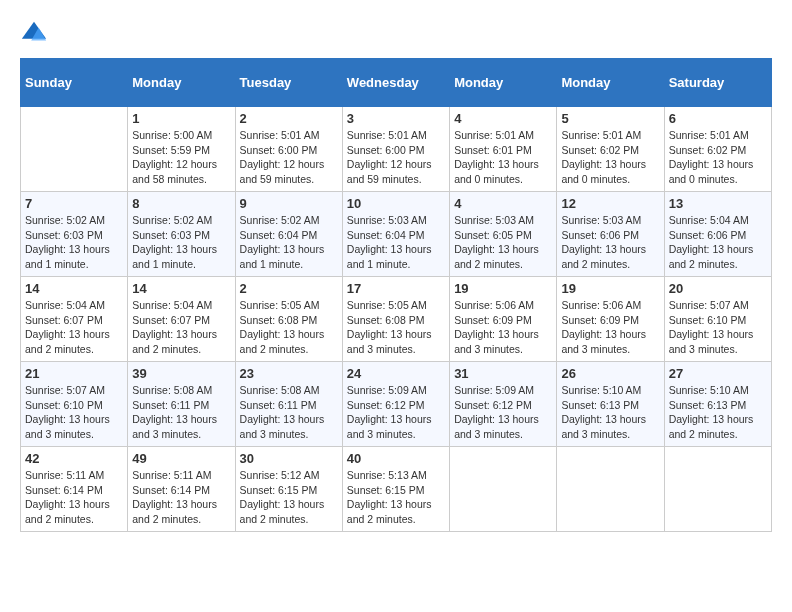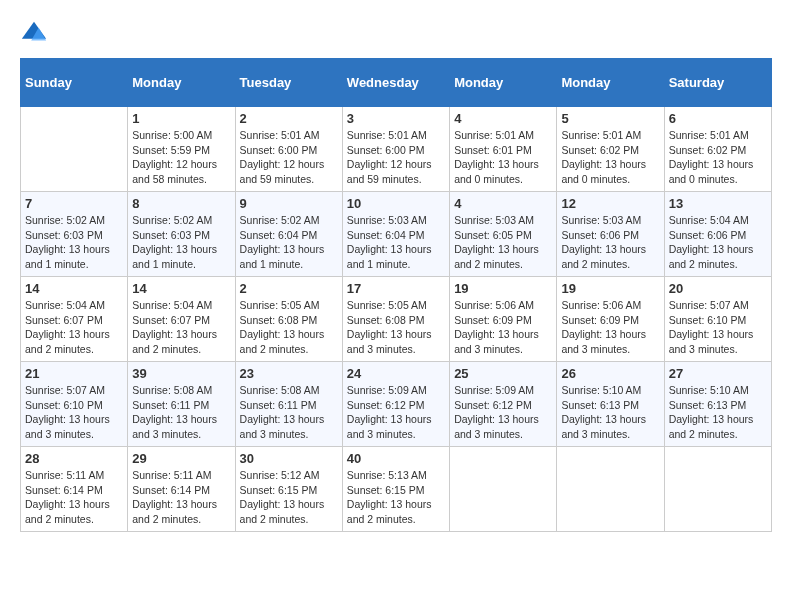--- a/index.html
+++ b/index.html
@@ -222,39 +222,39 @@
         </td>
         <td>
           <span class="day-num">23</span>
           <div class="day-info">Sunrise: 5:08 AM<br>Sunset: 6:11 PM<br>Daylight: 13 hours and 3 minutes.</div>
         </td>
         <td>
           <span class="day-num">24</span>
           <div class="day-info">Sunrise: 5:09 AM<br>Sunset: 6:12 PM<br>Daylight: 13 hours and 3 minutes.</div>
         </td>
         <td>
-          <span class="day-num">25</span>
+          <span class="day-num">31</span>
           <div class="day-info">Sunrise: 5:09 AM<br>Sunset: 6:12 PM<br>Daylight: 13 hours and 3 minutes.</div>
         </td>
         <td>
           <span class="day-num">26</span>
           <div class="day-info">Sunrise: 5:10 AM<br>Sunset: 6:13 PM<br>Daylight: 13 hours and 3 minutes.</div>
         </td>
         <td>
           <span class="day-num">27</span>
           <div class="day-info">Sunrise: 5:10 AM<br>Sunset: 6:13 PM<br>Daylight: 13 hours and 2 minutes.</div>
         </td>
       </tr>
       <tr>
         <td>
-          <span class="day-num">28</span>
+          <span class="day-num">42</span>
           <div class="day-info">Sunrise: 5:11 AM<br>Sunset: 6:14 PM<br>Daylight: 13 hours and 2 minutes.</div>
         </td>
         <td>
-          <span class="day-num">29</span>
+          <span class="day-num">49</span>
           <div class="day-info">Sunrise: 5:11 AM<br>Sunset: 6:14 PM<br>Daylight: 13 hours and 2 minutes.</div>
         </td>
         <td>
           <span class="day-num">30</span>
           <div class="day-info">Sunrise: 5:12 AM<br>Sunset: 6:15 PM<br>Daylight: 13 hours and 2 minutes.</div>
         </td>
         <td>
           <span class="day-num">40</span>
           <div class="day-info">Sunrise: 5:13 AM<br>Sunset: 6:15 PM<br>Daylight: 13 hours and 2 minutes.</div>
         </td>

